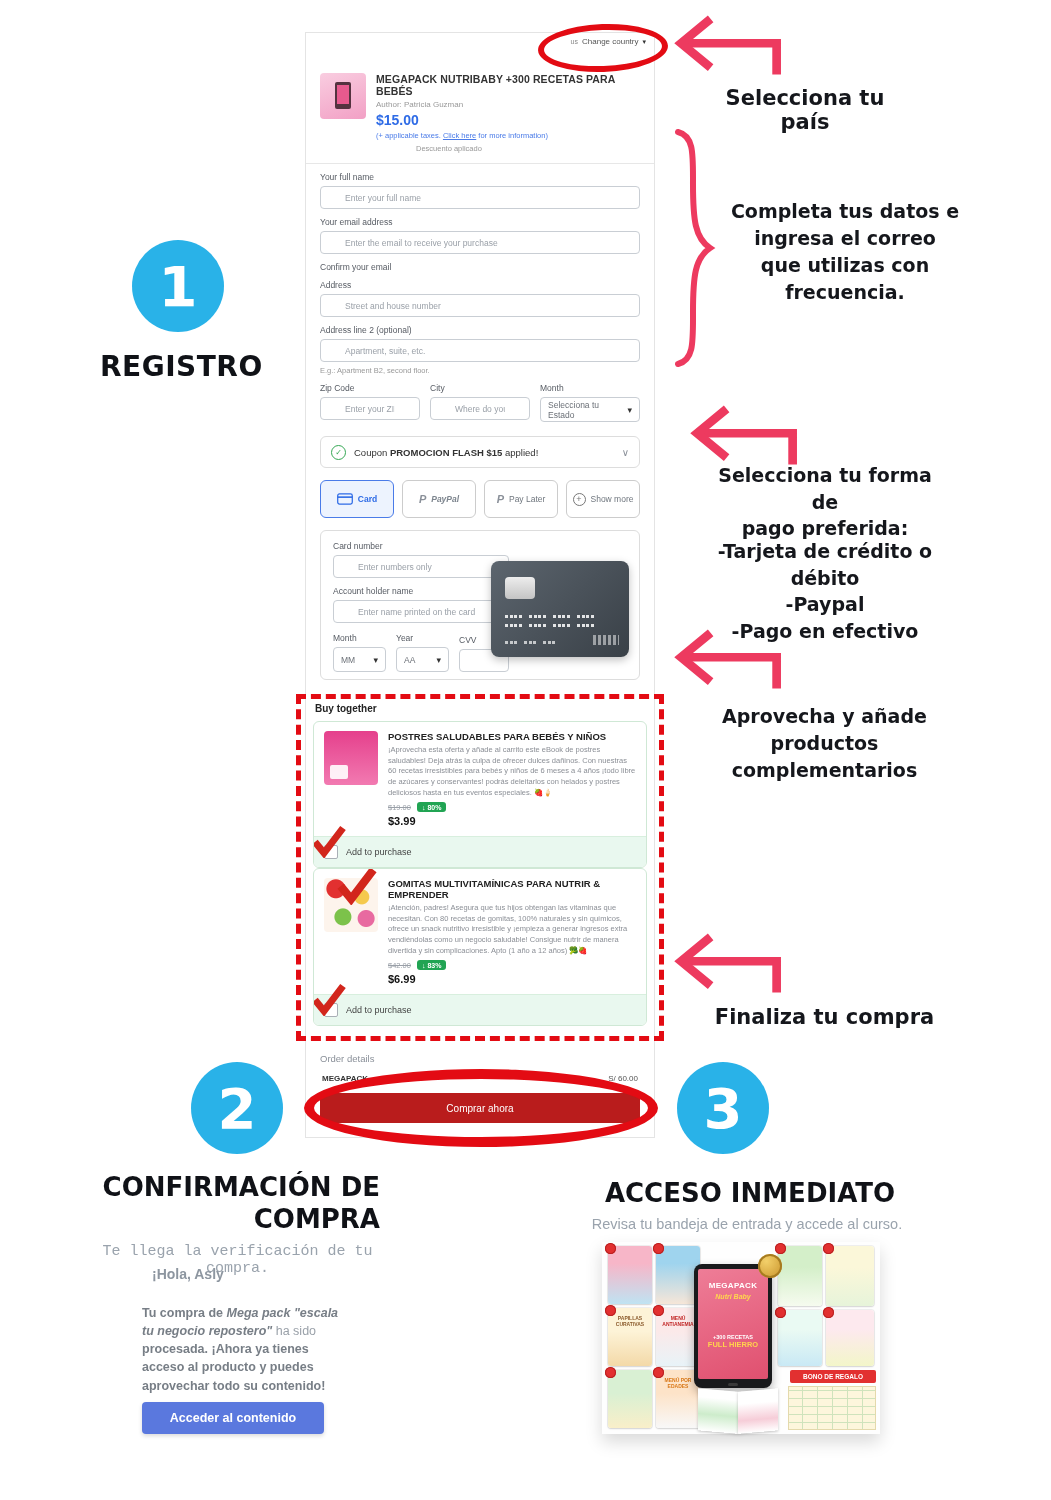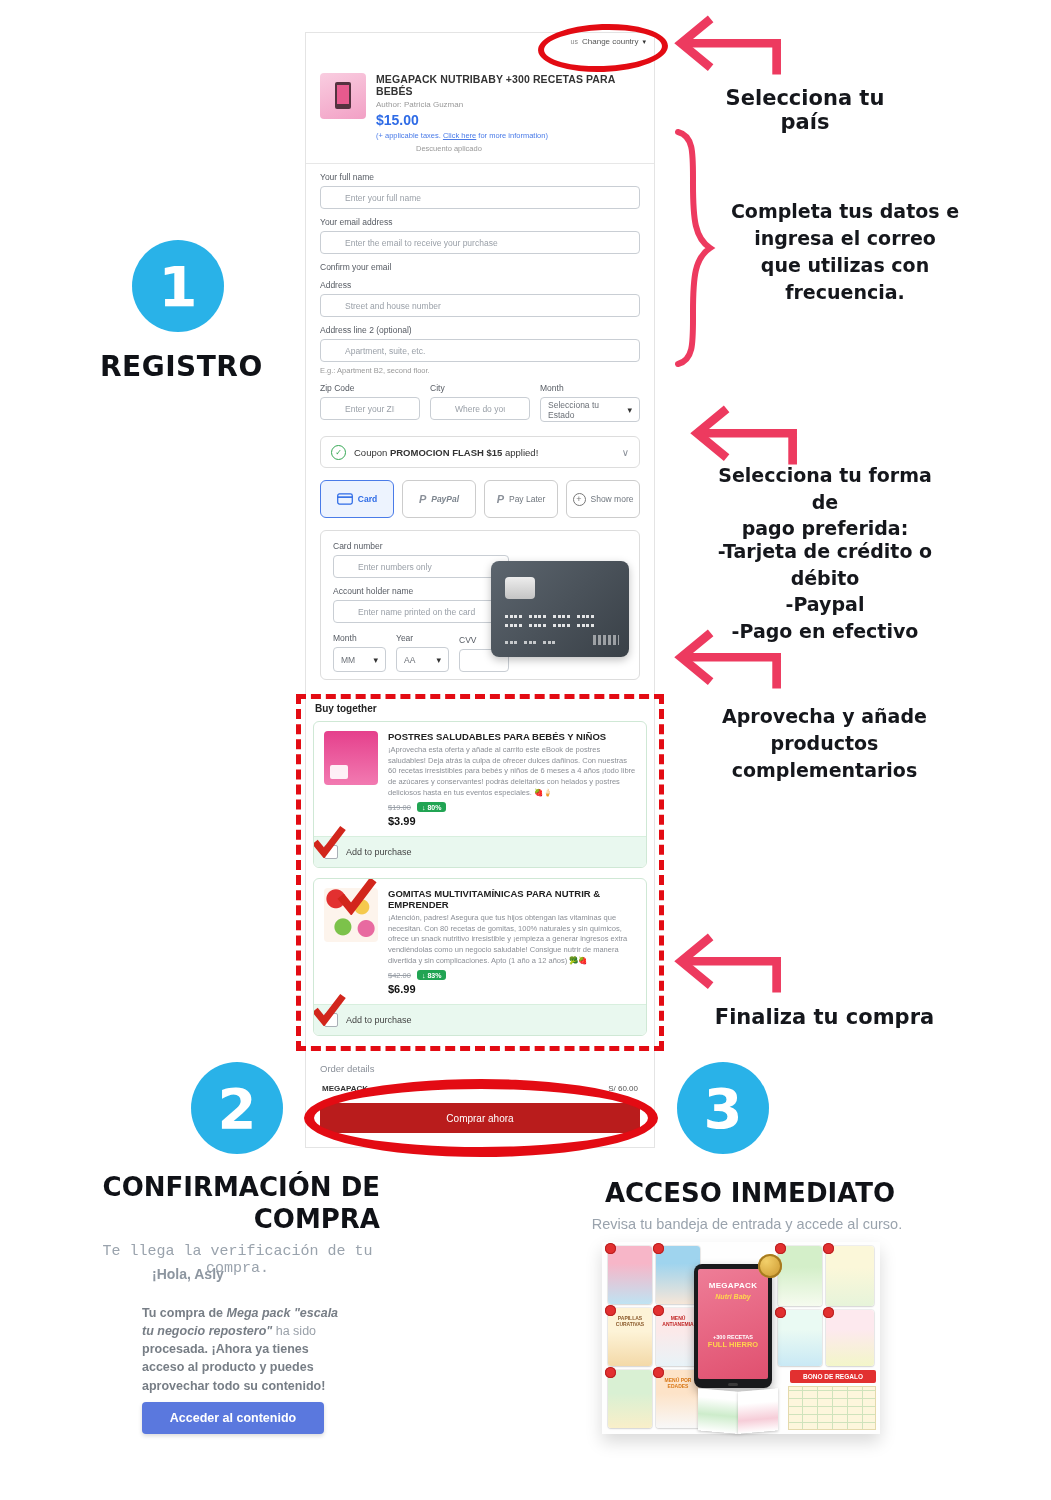--- a/index.html
+++ b/index.html
@@ -69,21 +69,21 @@
         background:linear-gradient(180deg,#ededed,#c4c4c4);}
   .dotrow{position:absolute;left:14px;display:flex;gap:7px;}
   .dg{width:17px;height:3px;background:repeating-linear-gradient(90deg,rgba(255,255,255,.85) 0 3px,transparent 3px 4.7px);}
   .dr1{top:54px;}.dr2{top:63px;}
   .dr3{top:80px;}.dr3 .dg{width:12px;opacity:.8;}
   .slash{position:absolute;right:10px;top:74px;width:26px;height:10px;
          background:repeating-linear-gradient(90deg,rgba(255,255,255,.7) 0 3px,transparent 3px 5px);opacity:.7;}
 
   .buy-wrap{margin:14px -24px 0;border:5px dashed #e30b13;padding:2px 12px 10px;}
   .buy-title{font-size:10px;font-weight:bold;color:#222;margin:2px 0 7px 2px;}
-  .bt-card{border:1px solid #cfe8d5;border-radius:6px;overflow:hidden;background:#fff;margin-bottom:10px;}
+  .bt-card{border:1px solid #cfe8d5;border-radius:6px;overflow:hidden;background:#fff;}
   .bt-card:last-child{margin-bottom:0;}
   .bt-main{display:flex;gap:10px;padding:9px 10px;position:relative;}
   .bt-thumb{width:54px;height:54px;border-radius:4px;flex-shrink:0;}
   .t1{background:linear-gradient(180deg,#e5408c,#f27ab1);position:relative;}
   .t1:after{content:"";position:absolute;left:6px;bottom:6px;width:18px;height:14px;background:#fff;border-radius:2px;opacity:.9;}
   .t2{background:
       radial-gradient(circle at 22% 20%,#e23030 0 9px,transparent 10px),
       radial-gradient(circle at 70% 35%,#f5c94d 0 7px,transparent 8px),
       radial-gradient(circle at 35% 72%,#7cc24a 0 8px,transparent 9px),
       radial-gradient(circle at 78% 75%,#e86aa0 0 8px,transparent 9px),#fdf4ec;}

